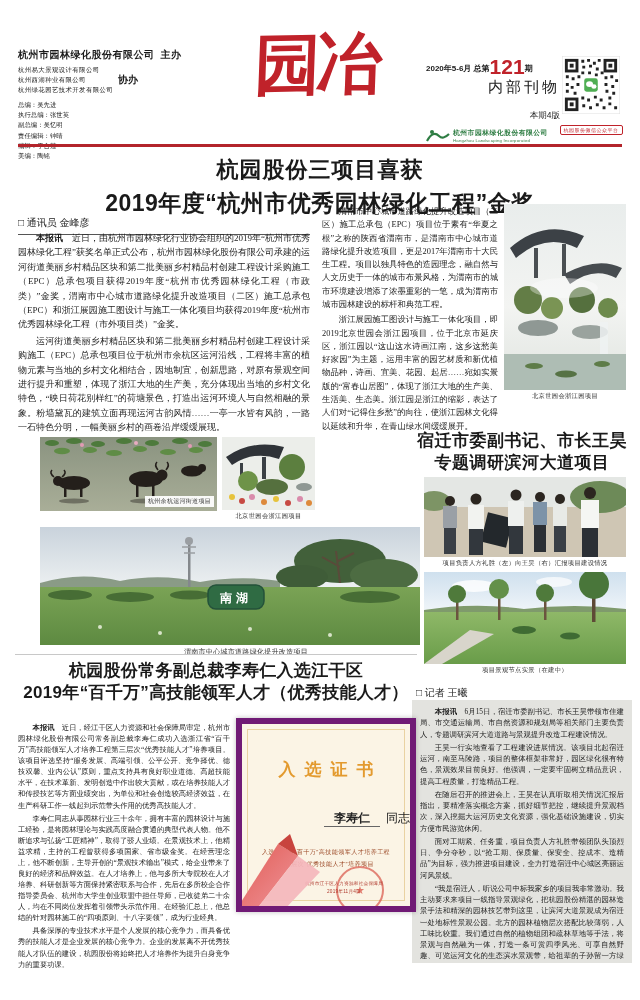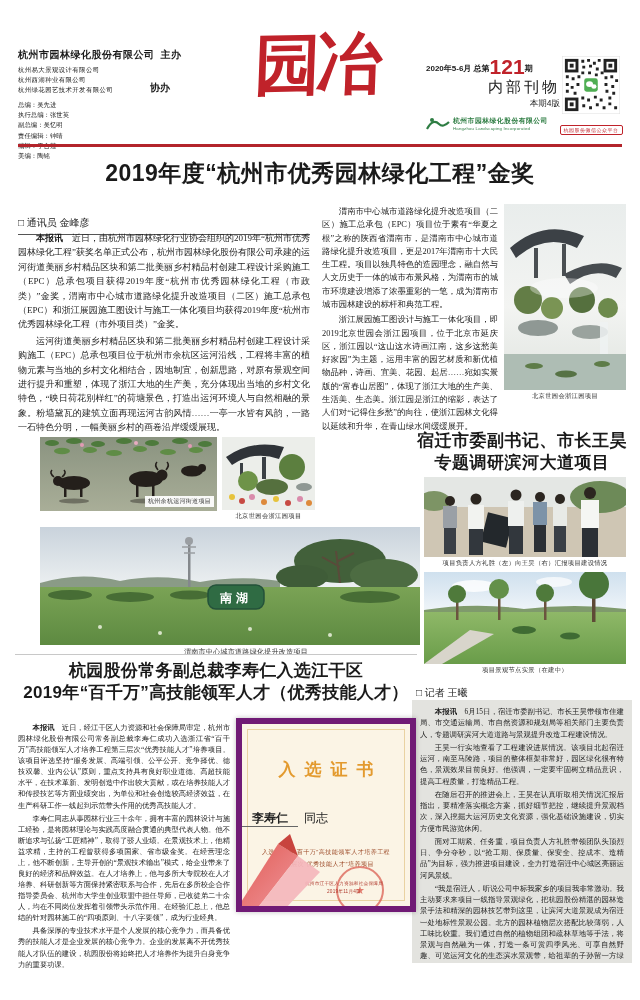--- a/index.html
+++ b/index.html
@@ -8,40 +8,40 @@
     position:relative; width:640px; height:1000px; margin:0 auto;
     background:#ffffff; overflow:hidden;
     font-family:"Liberation Sans", sans-serif; color:#1a1a1a;
   }
   .abs { position:absolute; }
 
   
   .pub-block { left:18px; top:48px; width:200px; }
   .pub-main { font-size:10px; font-weight:bold; letter-spacing:.5px; }
   .pub-main .role { margin-left:6px; }
-  .co-row { display:flex; align-items:flex-end; margin-top:3px;gap:32px; }
+  .co-row { display:flex; align-items:center; margin-top:3px; }
   .co-list div { font-size:6.4px; line-height:1.55; color:#222; letter-spacing:.4px; }
   .co-role { font-size:10px; font-weight:bold; margin-left:5px; }
   .staff-list { margin-top:5px; }
   .staff-list div { font-size:6.4px; line-height:1.6; color:#222; }
 
   .masthead { left:228px; top:30px; width:175px; text-align:center; }
   .masthead-title {
     font-family:"Liberation Serif", serif; font-weight:900;
     font-size:66px; line-height:1.05; color:#c0222a;
     letter-spacing:-5px; transform:skewX(-3deg) rotate(-1deg);
   }
   .masthead-sub { margin-top:6px; font-size:13px; font-weight:bold; color:#c0222a;
     letter-spacing:7px; padding-left:7px; }
 
   .issue-block { left:426px; top:58px; width:134px; }
   .issue-line1 { font-size:8px; font-weight:bold; white-space:nowrap; }
   .issue-no { font-size:21px; color:#c0222a; font-weight:bold; line-height:.9; vertical-align:-3px; }
   .issue-type { font-size:15px; letter-spacing:3px; text-align:right; margin-top:1px; color:#222; }
-  .issue-edition { font-size:8.5px; text-align:right; margin-top:1px; color:#222; }
+  .issue-edition { font-size:8.5px; text-align:right; margin-top:13px; color:#222; }
   .logo-row { display:flex; align-items:center; margin-top:5px; }
   .logo-texts { margin-left:3px; }
   .logo-cn { font-size:6.8px; font-weight:bold; color:#2e7d43; letter-spacing:.5px; }
   .logo-en { font-size:4.3px; color:#2e7d43; letter-spacing:.2px; }
 
   .qr-block { left:558px; top:56px; width:66px; text-align:center; }
   .qr-label { display:inline-block; margin-top:3px; font-size:5px; color:#c0222a;
     border:1px solid #c0222a; border-radius:2px; padding:1px 3px; letter-spacing:.5px; }
 
   .red-rule { left:18px; top:144px; width:604px; height:3px; background:#b3242b; }
@@ -89,21 +89,21 @@
   .col3 { left:18px; top:722px; width:212px; height:258px; font-size:7.3px; line-height:1.52; }
 
   
   .cert { left:236px; top:718px; width:180px; height:194px; background:#fbf4e5;
     border:6px solid #701a75; box-shadow:0 0 5px rgba(0,0,0,.25); overflow:hidden; }
   .cert-inner { position:absolute; left:5px; top:5px; right:5px; bottom:5px;
     border:1px solid #e9d2a2; }
   .cert-title { position:absolute; top:34px; width:100%; text-align:center;
     font-size:17px; font-weight:bold; color:#e39a2e; letter-spacing:9px; padding-left:9px;
     font-family:"Liberation Serif", serif; }
-  .cert-name-row { position:absolute; top:86px; width:100%; text-align:left;
+  .cert-name-row { position:absolute; top:86px; width:100%; text-align:right;
     font-size:12px; color:#222; font-family:"Liberation Serif", serif; }
   .cert-name { border-bottom:1px solid #666; padding:0 10px 1px 10px; font-weight:bold; }
   .cert-honorific { margin-left:6px; }
   .cert-body { position:absolute; top:122px; width:100%; text-align:center;
     font-size:6.1px; color:#9c4a28; line-height:1.9; letter-spacing:.4px; }
   .cert-seal { position:absolute; right:26px; top:142px; width:48px; height:48px;
     border:2px solid rgba(214,72,60,.65); border-radius:50%;
     display:flex; align-items:center; justify-content:center;
     color:rgba(214,72,60,.7); font-size:11px; }
   .cert-seal-text { position:absolute; right:2px; top:156px; width:128px; text-align:center;
@@ -182,20 +182,21 @@
       <rect x="23" y="23" width="14" height="14" rx="2.5" fill="#4fae53"></rect>
       <ellipse cx="28.5" cy="29" rx="3.6" ry="3" fill="#fff"></ellipse>
       <ellipse cx="33" cy="31.5" rx="2.7" ry="2.3" fill="#fff"></ellipse>
     </svg>
     <div><span class="qr-label">杭园股份微信公众平台</span></div>
   </div>
 
   <div class="abs red-rule"></div>
 
   <div class="abs headline1">
+    <div class="h1a">杭园股份三项目喜获</div>
     <div class="h1b">2019年度“杭州市优秀园林绿化工程”金奖</div>
   </div>
 
   <div class="abs byline byline1">□ 通讯员 金峰彦</div>
 
   <div class="abs bodytext col1">
     <p><span class="lead">本报讯</span>　<span>近日，由杭州市园林绿化行业协会组织的2019年“杭州市优秀园林绿化工程”获奖名单正式公布，杭州市园林绿化股份有限公司承建的运河街道美丽乡村精品区块和第二批美丽乡村精品村创建工程设计采购施工（EPC）总承包项目获得2019年度“杭州市优秀园林绿化工程（市政类）”金奖，渭南市中心城市道路绿化提升改造项目（二区）施工总承包（EPC）和浙江展园施工图设计与施工一体化项目均获得2019年度“杭州市优秀园林绿化工程（市外项目类）”金奖。</span></p>
     <p>运河街道美丽乡村精品区块和第二批美丽乡村精品村创建工程设计采购施工（EPC）总承包项目位于杭州市余杭区运河沿线，工程将丰富的植物元素与当地的乡村文化相结合，因地制宜，创新思路，对原有景观空间进行提升和重塑，体现了浙江大地的生产美，充分体现出当地的乡村文化特色，“映日荷花别样红”的荷塘景色，打造出运河环境人与自然相融的景象。粉墙黛瓦的建筑立面再现运河古韵风情……一亭一水皆有风韵，一路一石特色分明，一幅美丽乡村的画卷沿岸缓缓展现。</p>
   </div>
 

